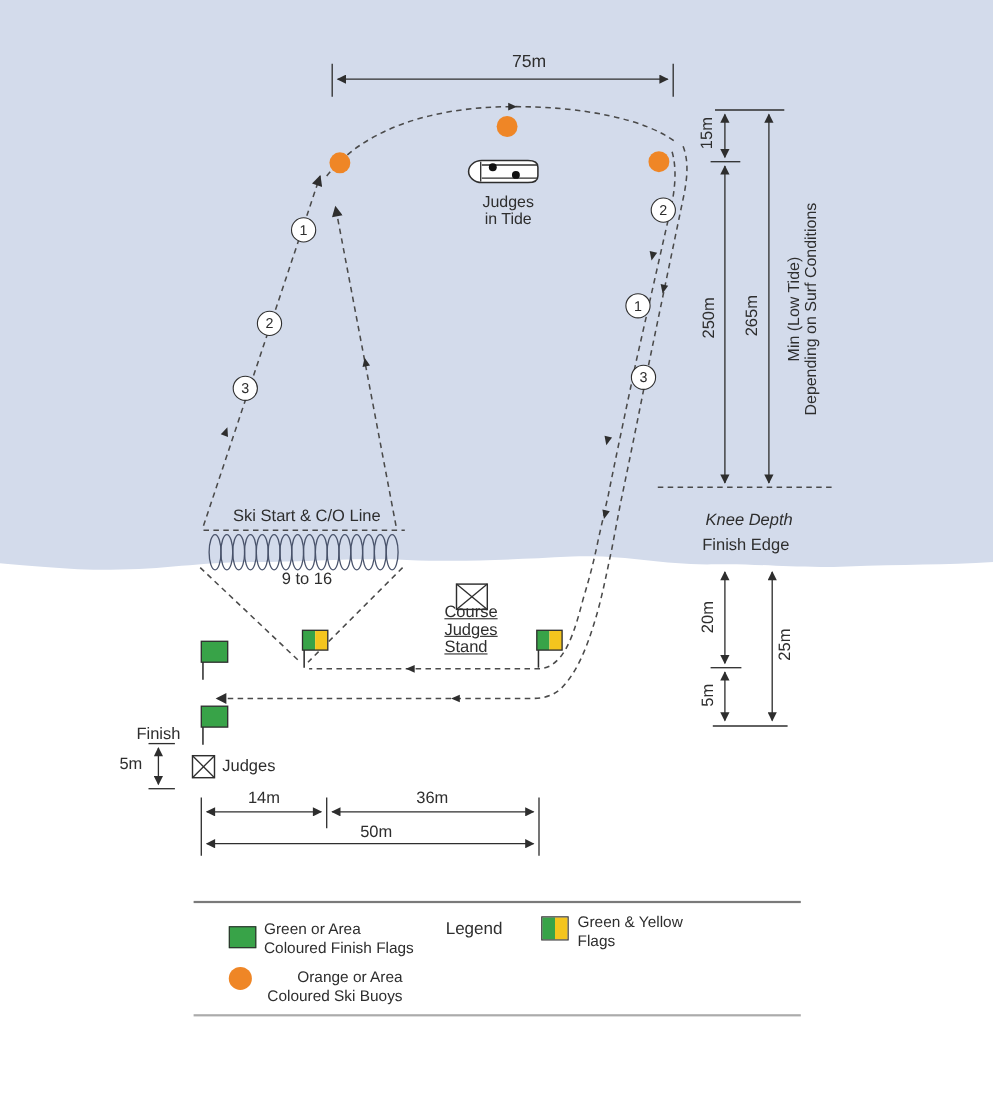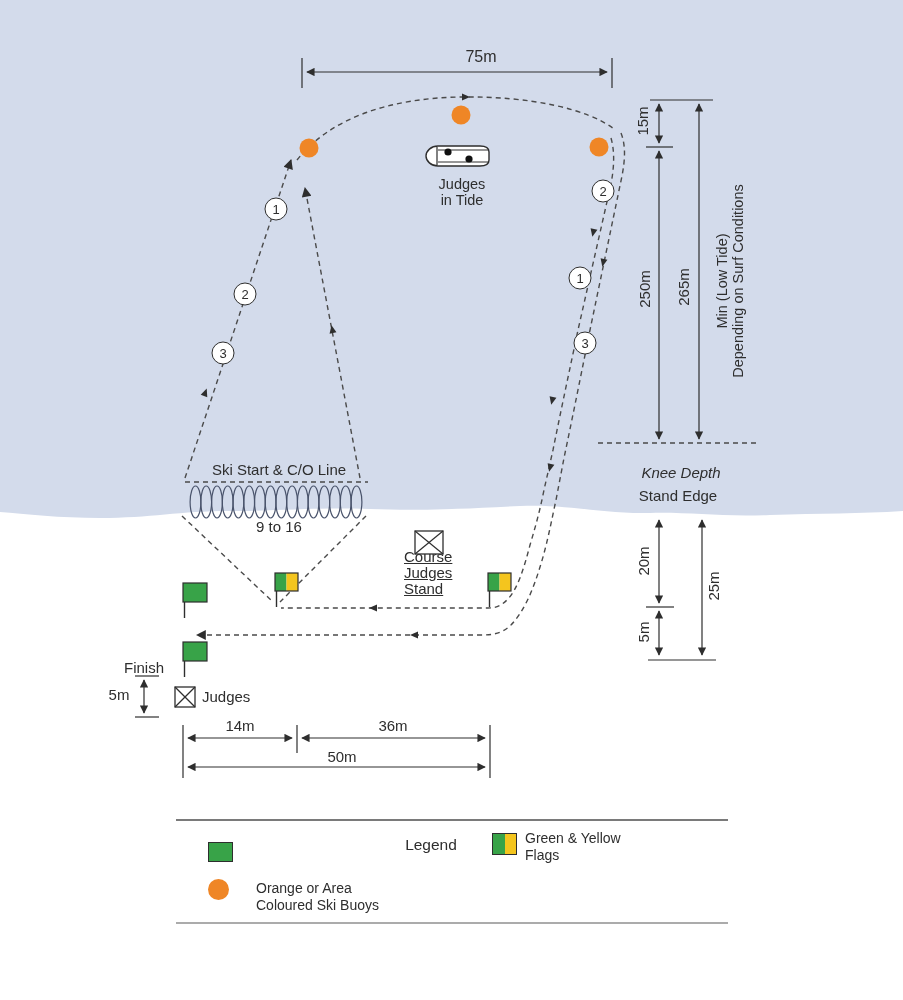--- a/index.html
+++ b/index.html
@@ -197,21 +197,21 @@
   <div class="lbl rot" style="left:643px;top:121px;">15m</div>
   <div class="lbl rot" style="left:645px;top:289px;">250m</div>
   <div class="lbl rot" style="left:684px;top:287px;">265m</div>
 
   <div class="lbl rot" style="left:730px;top:281px;font-size:14.5px;">
     <div>Min (Low Tide)</div>
     <div>Depending on Surf Conditions</div>
   </div>
 
   <div class="lbl ctr" style="left:681px;top:473px;font-style:italic;">Knee Depth</div>
-  <div class="lbl ctr" style="left:678px;top:496px;">Stand Edge</div>
+  <div class="lbl ctr" style="left:678px;top:496px;">Finish Edge</div>
 
   <div class="lbl rot" style="left:644px;top:561px;">20m</div>
   <div class="lbl rot" style="left:644px;top:632px;">5m</div>
   <div class="lbl rot" style="left:714px;top:586px;">25m</div>
 
   <div class="lbl ctr" style="left:462px;top:192px;font-size:14.5px;">
     <div>Judges</div>
     <div>in Tide</div>
   </div>
 
@@ -236,23 +236,27 @@
   <div class="marker" style="left:245px;top:294px;">2</div>
   <div class="marker" style="left:223px;top:353px;">3</div>
   <div class="marker" style="left:603px;top:191px;">2</div>
   <div class="marker" style="left:580px;top:278px;">1</div>
   <div class="marker" style="left:585px;top:343px;">3</div>
 
   <div class="lbl ctr" style="left:431px;top:809px;font-size:15.5px;margin-top:36px;">Legend</div>
   <div class="rule" style="left:176px;top:819px;width:552px;"></div>
 
   <div class="legend-swatch-sq" style="left:208px;top:842px;"></div>
+  <div class="leg-text" style="left:240px;top:836px;">
+    <div>Green or Area</div>
+    <div>Coloured Finish Flags</div>
+  </div>
 
   <div class="legend-swatch-circle" style="left:208px;top:879px;"></div>
-  <div class="leg-text" style="left:256px;top:880px;">
+  <div class="leg-text" style="left:243px;top:880px;text-align:right;">
     <div>Orange or Area</div>
     <div>Coloured Ski Buoys</div>
   </div>
 
   <div class="legend-swatch-gy" style="left:492px;top:833px;"></div>
   <div class="leg-text" style="left:525px;top:830px;">
     <div>Green &amp; Yellow</div>
     <div>Flags</div>
   </div>
 

